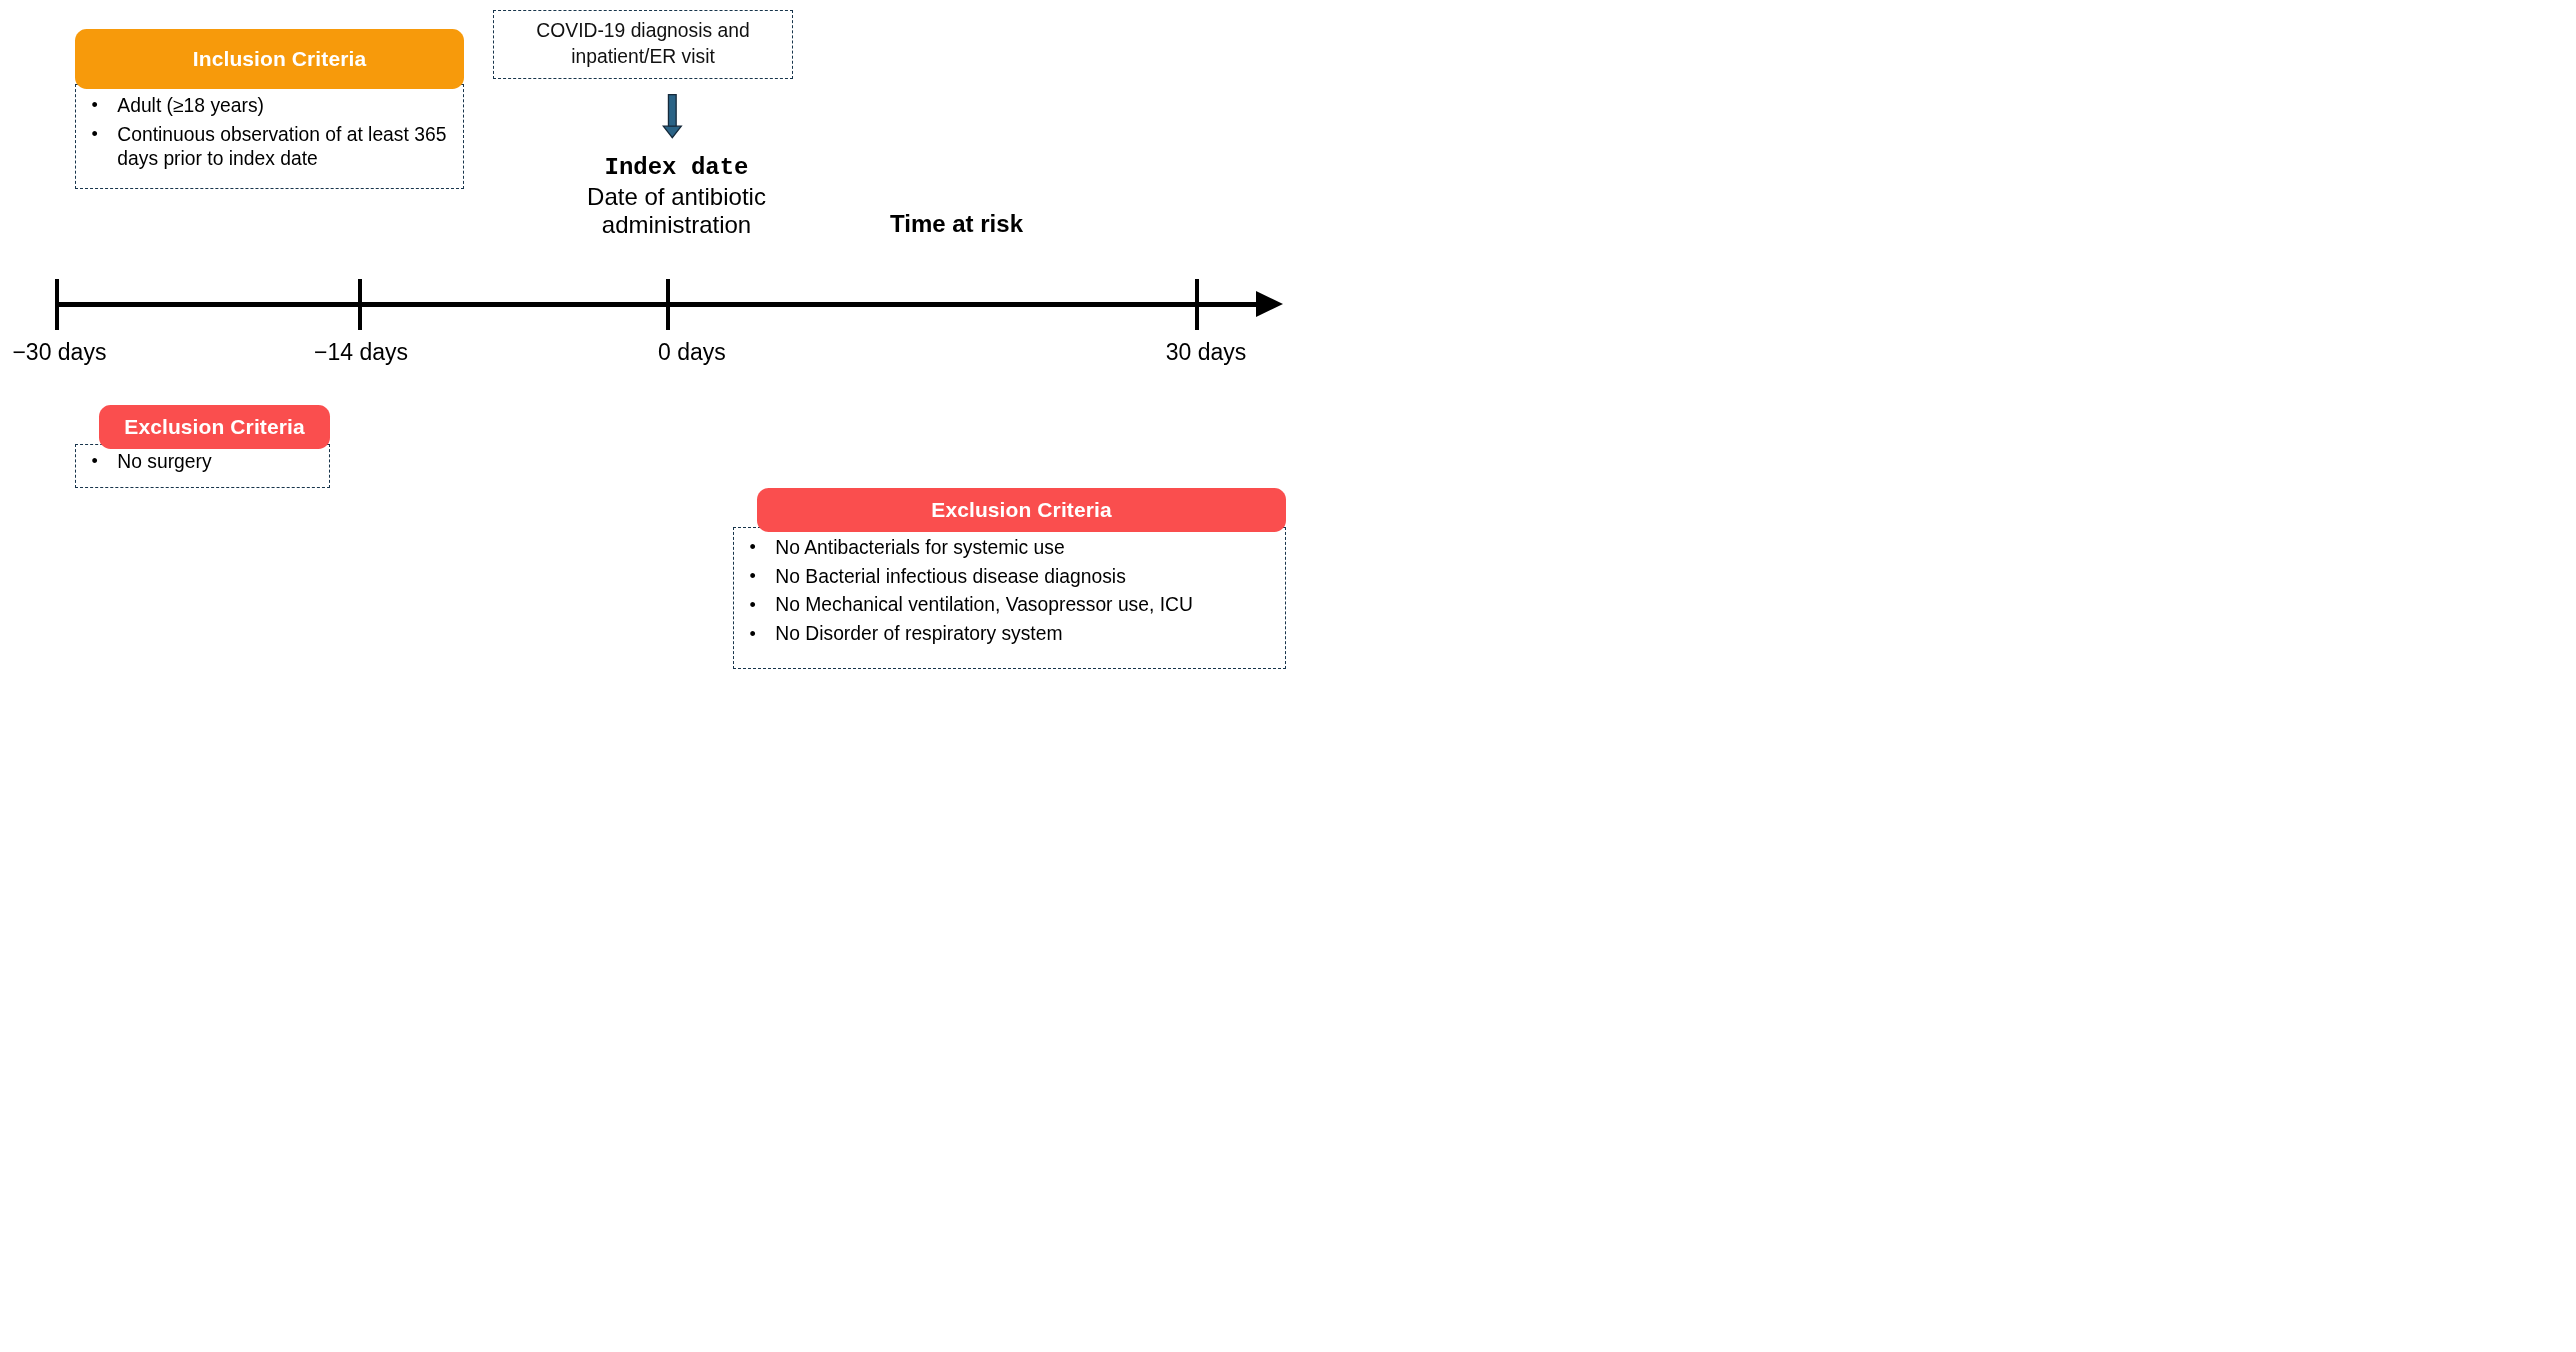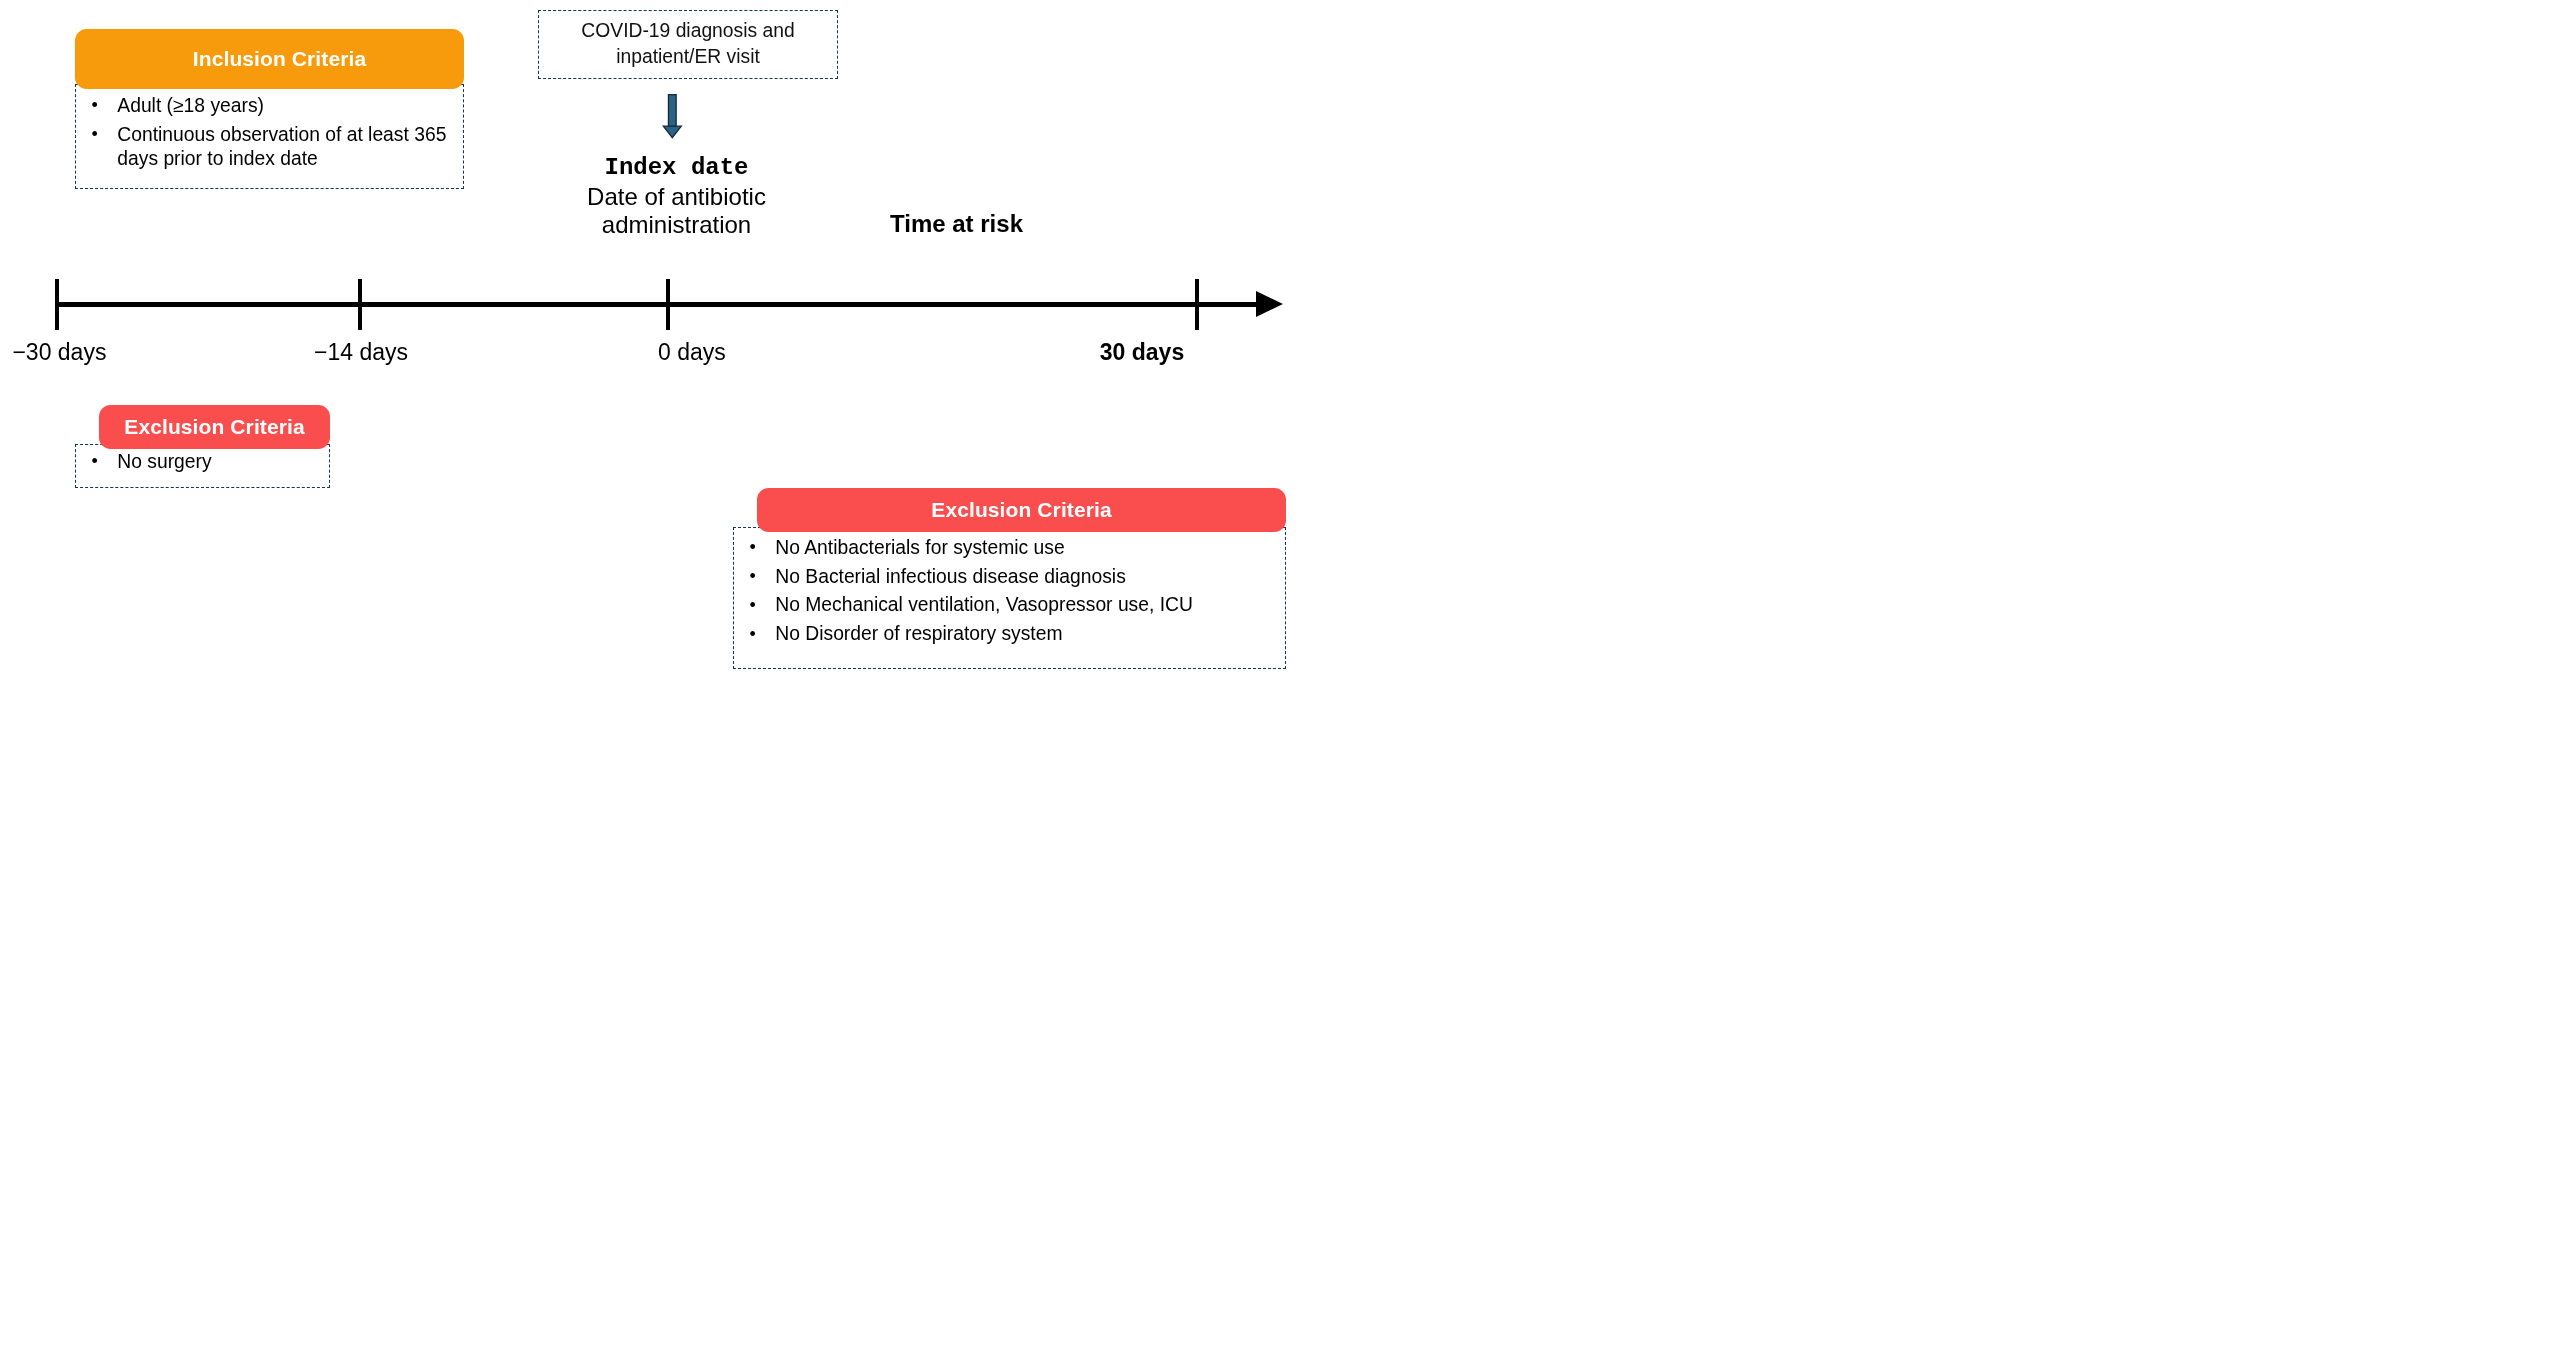--- a/index.html
+++ b/index.html
@@ -41,21 +41,21 @@
   .inclusion .crit-body{height:105px;}
   .exclusion1{left:75px;top:405px;width:255px;}
   .exclusion1 .crit-header{height:44px;}
   .exclusion1 .crit-body{height:44px;padding-top:5.1px;}
   .exclusion2{left:733px;top:488px;width:553px;}
   .exclusion2 .crit-header{height:44px;}
   .exclusion2 .crit-body{height:142px;padding-top:7.7px;}
   .exclusion2 .crit-body li{line-height:24.4px;margin-bottom:4.5px;}
   
   .covid-box{
-    position:absolute;left:538px;top:9.7px;width:300px;height:69px;
+    position:absolute;left:493px;top:9.7px;width:300px;height:69px;
     border:1.9px dashed #17344B;box-sizing:border-box;
     display:flex;align-items:center;justify-content:center;
     text-align:center;font-size:19.3px;line-height:26px;color:#111;
     padding:0 18px;
   }
   
   .down-arrow{position:absolute;left:662px;top:94px;}
   
   .index-label{position:absolute;left:548px;top:153px;width:257px;text-align:center;}
   .index-label .t1{font-weight:bold;font-size:24px;line-height:30px;font-family:Liberation Mono, monospace;}
@@ -116,21 +116,21 @@
 
   <div class="tl-line"></div>
   <div class="tl-head"></div>
   <div class="tick" style="left:55px;"></div>
   <div class="tick" style="left:358px;"></div>
   <div class="tick" style="left:666px;"></div>
   <div class="tick" style="left:1195px;"></div>
   <div class="tick-label" style="left:-11.6px;">−30 days</div>
   <div class="tick-label" style="left:290px;">−14 days</div>
   <div class="tick-label" style="left:621px;">0 days</div>
-  <div class="tick-label" style="left:1071px;font-weight:bold;">30 days</div>
+  <div class="tick-label" style="left:1135px;">30 days</div>
 
   <section class="crit-box exclusion1">
     <div class="crit-header red">Exclusion Criteria</div>
     <ul class="crit-body">
       <li><span class="dot">•</span><span>No surgery</span></li>
     </ul>
   </section>
 
   <div class="bar redbr h" style="left:354px;top:448px;width:323px;height:4.5px;"></div>
   <div class="bar redbr v" style="left:353px;top:425px;width:3.9px;height:51px;"></div>

